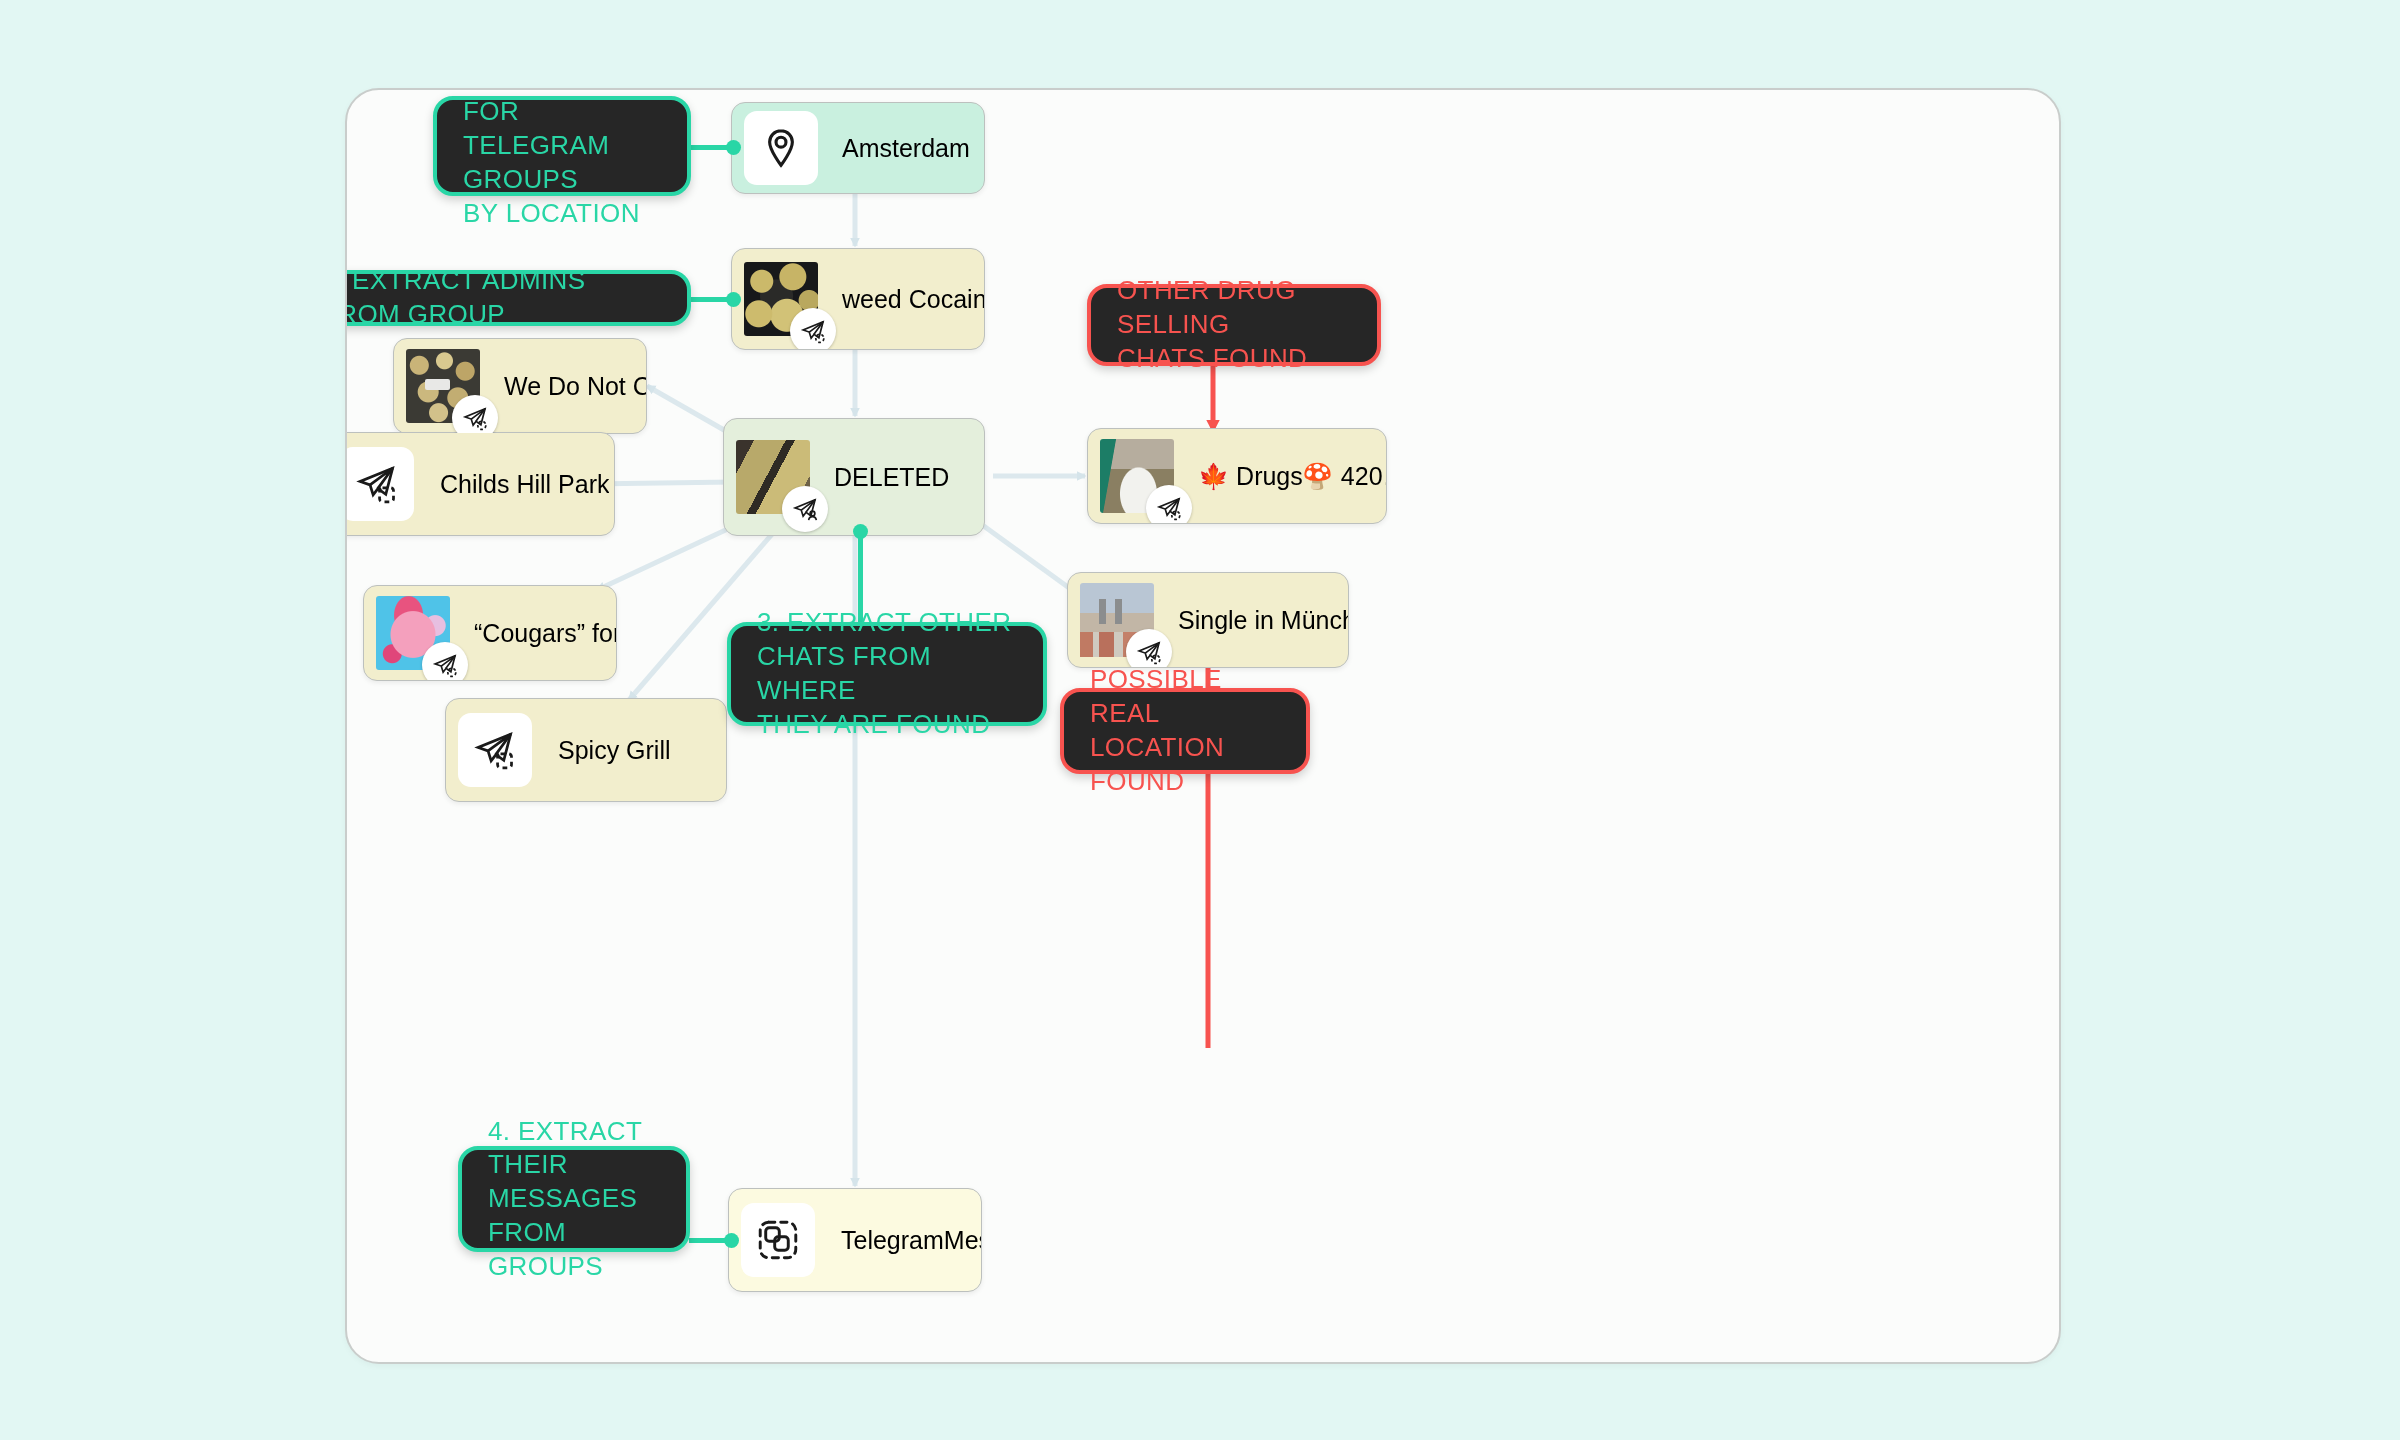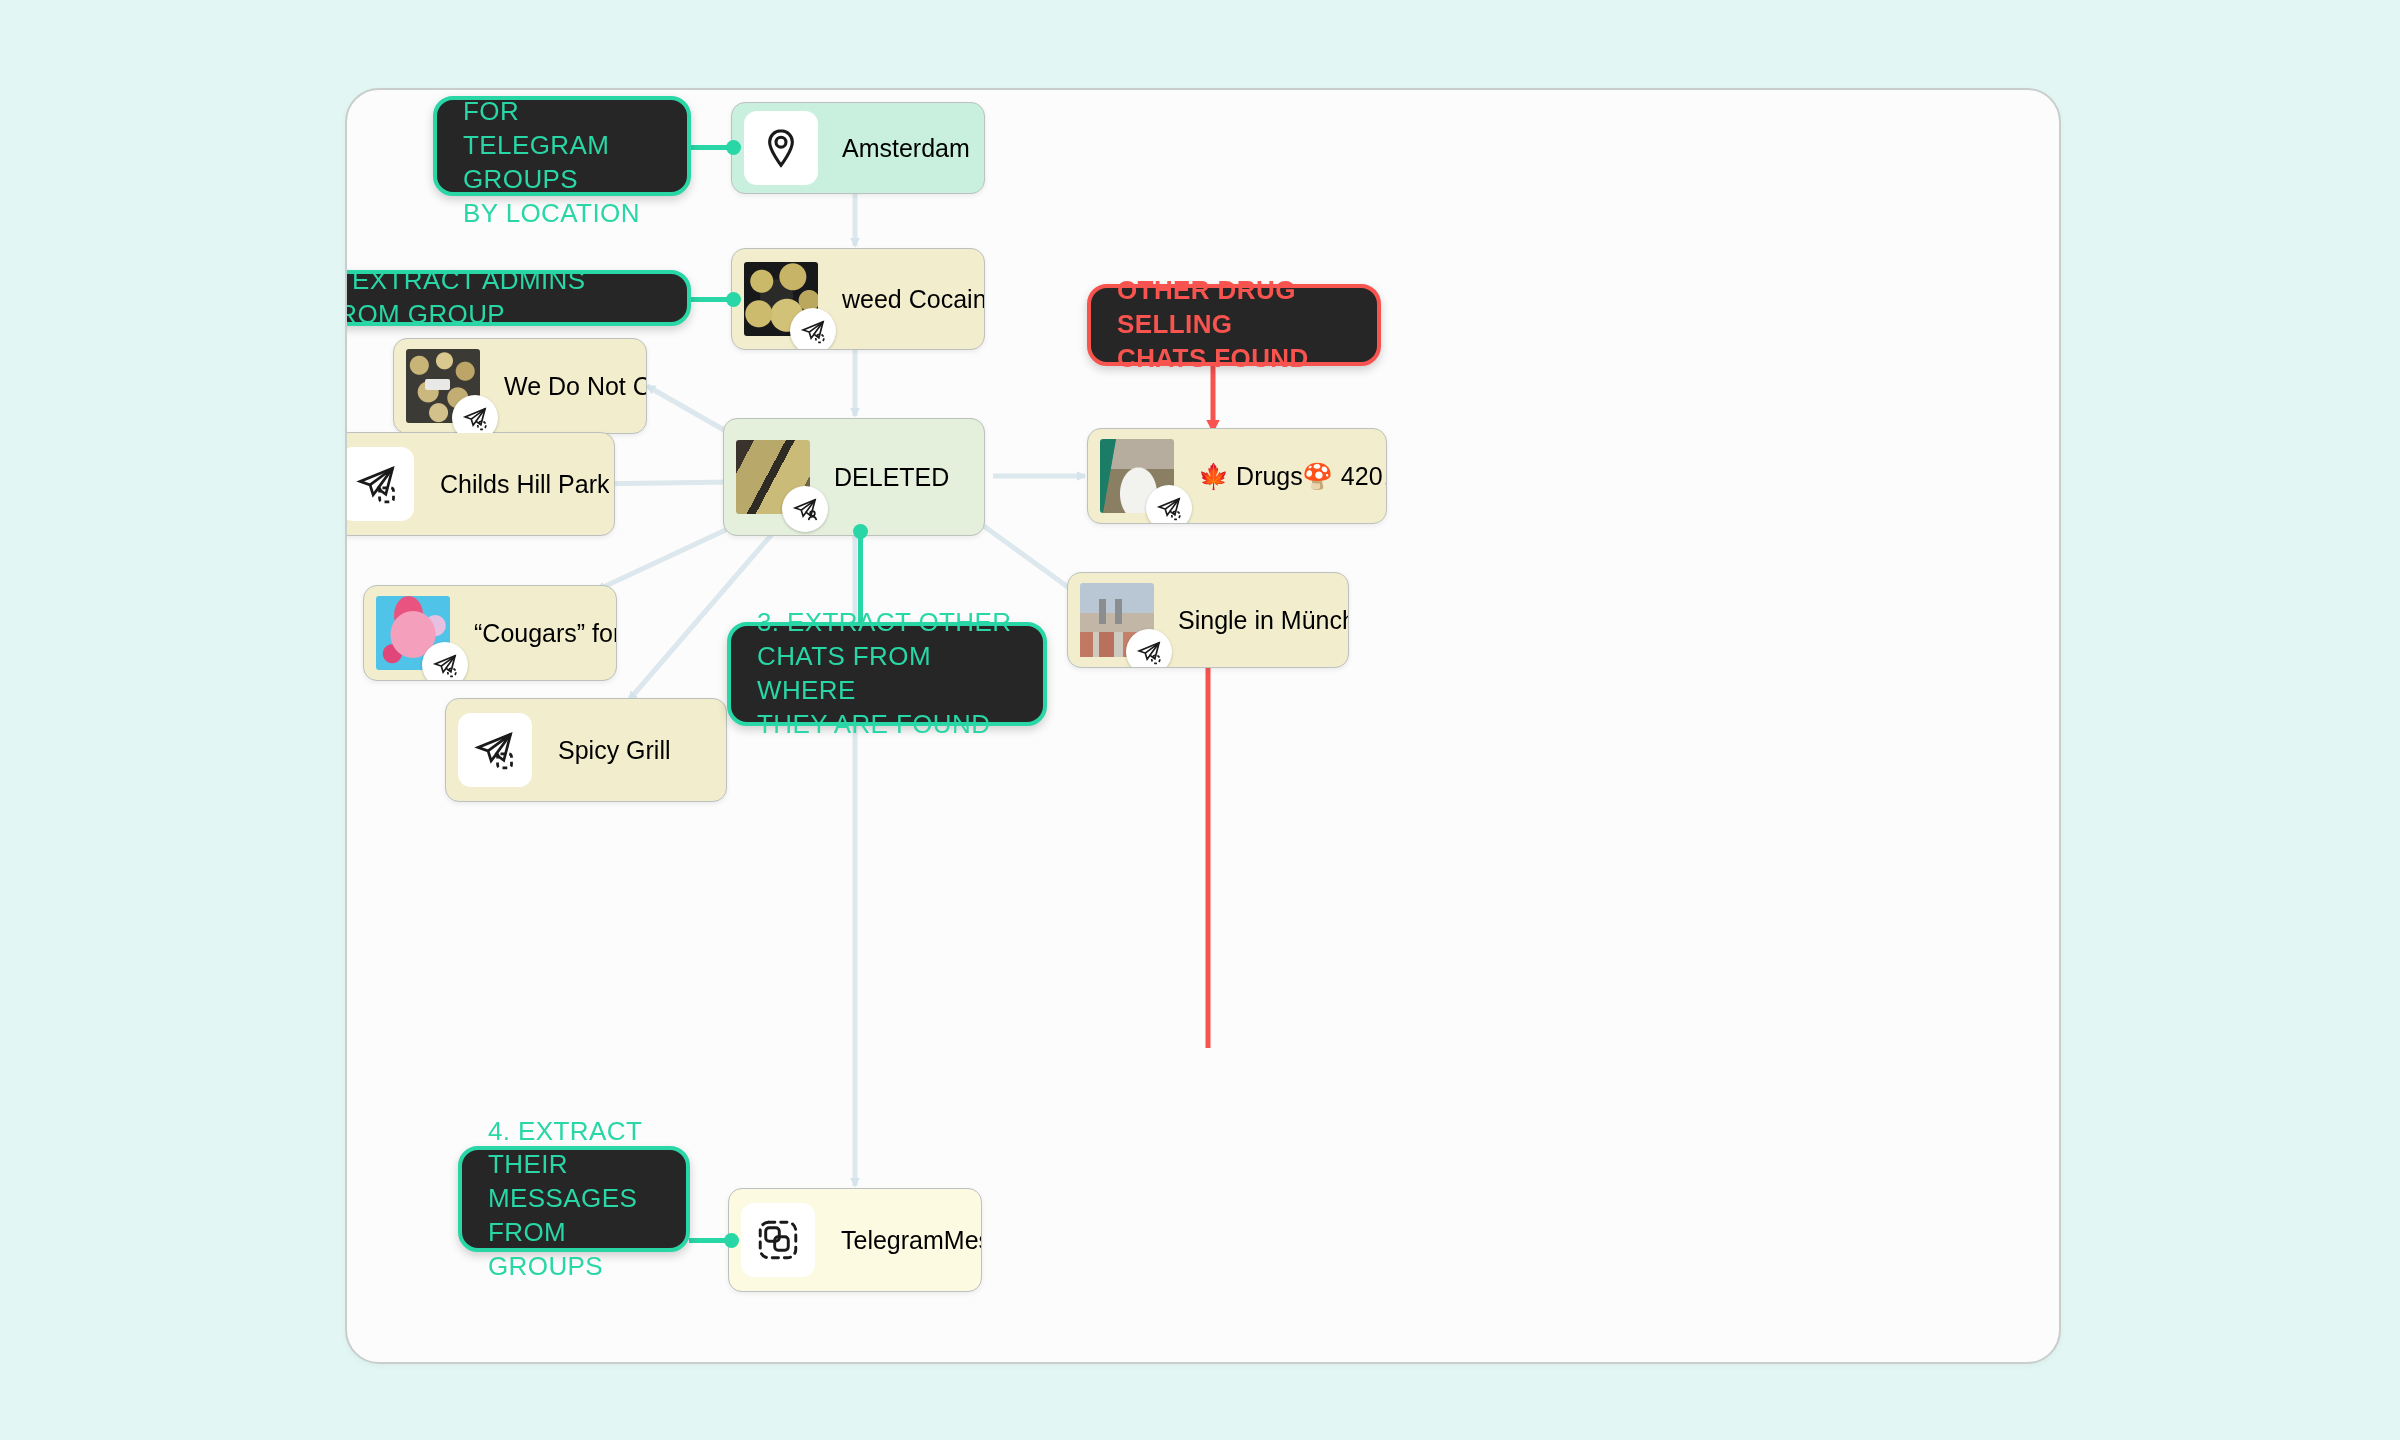--- a/index.html
+++ b/index.html
@@ -75,21 +75,21 @@
   }
   .callout .ctext{
     font-size:26px;line-height:1.30;
     letter-spacing:.4px;
     padding:0 26px;
     white-space:pre-line;
   }
   .c-teal{border:4px solid #29d6a6;}
   .c-teal .ctext{color:#29d6a6;}
   .c-red{border:4px solid #f7534f;}
-  .c-red .ctext{color:#f7534f;font-weight:bold;}
+  .c-red .ctext{color:#f7534f;}
 
   
   .stub{position:absolute;z-index:5;}
   .dot{position:absolute;width:15px;height:15px;border-radius:50%;z-index:7;}
 
   
   .th-weed{
     background:
       radial-gradient(circle at 24% 26%, #cbb96a 0 11px, transparent 12px),
       radial-gradient(circle at 66% 20%, #c7b466 0 13px, transparent 14px),
@@ -357,15 +357,19 @@
       <div class="ctext">4. EXTRACT THEIR
 MESSAGES FROM
 GROUPS</div>
     </div>
 
     <div class="callout c-red" style="left:740px;top:194px;width:294px;height:82px;">
       <div class="ctext">OTHER DRUG SELLING
 CHATS FOUND</div>
     </div>
 
+    <div class="callout c-red" style="left:713px;top:598px;width:250px;height:86px;">
+      <div class="ctext">POSSIBLE REAL
+LOCATION FOUND</div>
+    </div>
 
   </div>
 </div>
 
 </body></html>

